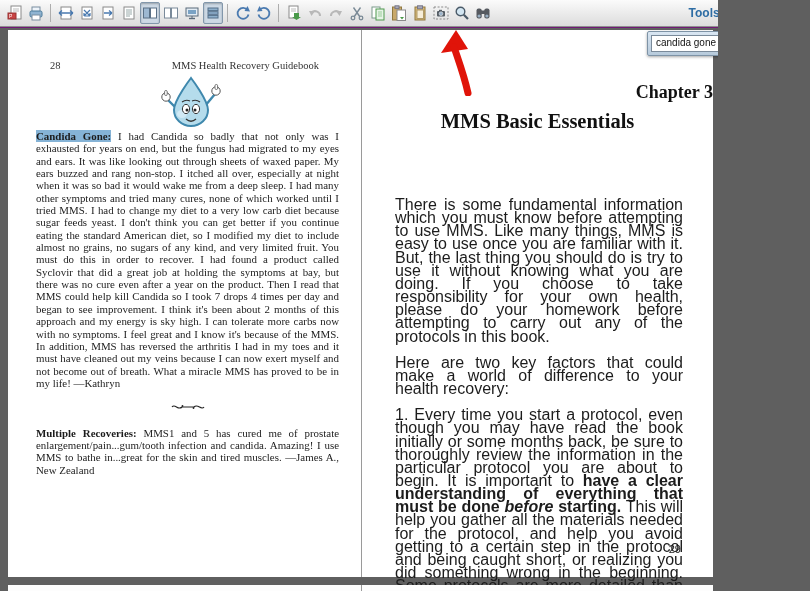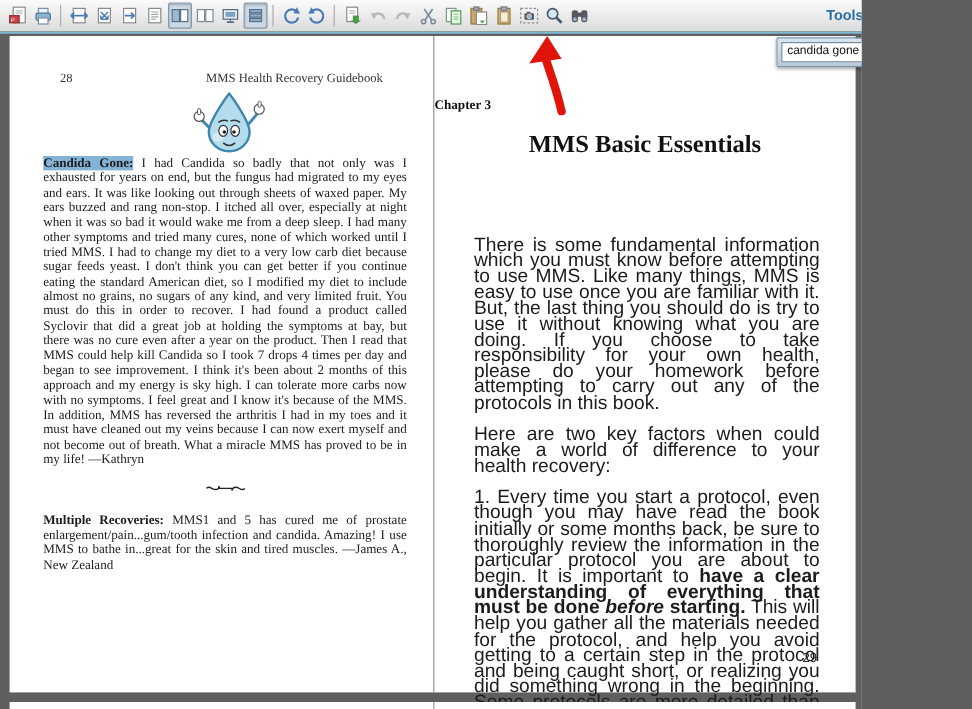--- a/index.html
+++ b/index.html
@@ -1,16 +1,16 @@
 <!DOCTYPE html>
 <html><head>
 <meta charset="utf-8">
 <style>
   html,body{margin:0;padding:0;background:#5f5f5f;}
-  .app{position:relative;width:718px;height:591px;overflow:hidden;font-family:"Liberation Sans",sans-serif;background:#7dd3fc;}
+  .app{position:relative;width:718px;height:591px;overflow:hidden;font-family:"Liberation Sans",sans-serif;background:#701a75;}
 
   
   .toolbar{position:absolute;left:0;top:0;width:810px;height:27px;
     background:linear-gradient(#fbfbfb,#dcdcdc);border-bottom:1px solid #8f8f8f;
     display:flex;align-items:center;padding-left:4px;box-sizing:border-box;}
   .tb-btn{width:20px;height:22px;margin:0 .5px;border:1px solid transparent;border-radius:2px;
     display:flex;align-items:center;justify-content:center;background:transparent;padding:0;cursor:pointer;}
   .tb-btn.active{background:#cdd9e5;border-color:#8297ab;box-shadow:inset 0 1px 2px rgba(0,0,0,.25);}
   .tb-btn svg{display:block;}
   .tb-sep{width:1px;height:18px;background:#adadad;margin:0 4px;}
@@ -33,22 +33,22 @@
   .lp-title{position:absolute;right:42px;top:0;}
   .mascot{position:absolute;left:152px;top:46px;}
   .lp-body{position:absolute;left:28px;top:100px;width:303px;font-family:"Liberation Serif",serif;
     font-size:10.9px;line-height:12.35px;color:#1c1c1c;text-align:justify;}
   .hl{background:#85b3d6;font-weight:bold;}
   .lead{font-weight:bold;}
   .ornament{text-align:center;margin:13px 0 12px 0;}
   .lp-p2{margin-top:0;}
 
   
-  .rp-chapter{position:absolute;top:52px;left:0;width:100%;text-align:left;
-    font-family:"Liberation Serif",serif;font-weight:bold;font-size:11px;color:#111;}
+  .rp-chapter{position:absolute;top:52px;left:0;width:100%;text-align:right;
+    font-family:"Liberation Serif",serif;font-weight:bold;font-size:18px;color:#111;}
   .rp-title{position:absolute;top:80px;left:0;width:100%;text-align:center;
     font-family:"Liberation Serif",serif;font-weight:bold;font-size:20.5px;color:#111;}
   .rp-body{position:absolute;left:33px;top:168px;width:288px;font-size:16px;line-height:13.15px;
     color:#1c1c1c;text-align:justify;font-family:"Liberation Sans",sans-serif;}
   .rp-body p{margin:0 0 13px 0;}
   .rp-pagenum{position:absolute;right:32px;bottom:22px;font-size:11px;color:#222;}
 
   
   .find-bar{position:absolute;right:16px;top:3px;width:147px;height:25px;
     background:linear-gradient(#d9e6f2,#b7cadb);border:1px solid #7e93a6;border-radius:2px;
@@ -297,21 +297,21 @@
           <span>MMS1 and 5 has cured me of prostate enlargement/pain...gum/tooth infection and candida. Amazing! I use MMS to bathe in...great for the skin and tired muscles. —James A., New Zealand</span></p>
       </div>
     </div>
 
     <div class="page page-right">
       <div class="rp-chapter">Chapter 3</div>
       <div class="rp-title">MMS Basic Essentials</div>
 
       <div class="rp-body">
         <p>There is some fundamental information which you must know before attempting to use MMS. Like many things, MMS is easy to use once you are familiar with it. But, the last thing you should do is try to use it without knowing what you are doing. If you choose to take responsibility for your own health, please do your homework before attempting to carry out any of the protocols in this book.</p>
-        <p>Here are two key factors when could make a world of difference to your health recovery:</p>
+        <p>Here are two key factors that could make a world of difference to your health recovery:</p>
         <p><span>1. Every time you start a protocol, even though you may have read the book initially or some months back, be sure to thoroughly review the information in the particular protocol you are about to begin. It is important to </span><b>have a clear understanding of everything that must be done </b><b><i>before</i></b><b> starting.</b><span> This will help you gather all the materials needed for the protocol, and help you avoid getting to a certain step in the protocol and being caught short, or realizing you did something wrong in the beginning. Some protocols are more detailed than others and some contain important cautions and/or details that are essential to success. So refresh your memory and have a clear understanding of every detail before you begin a protocol.</span></p>
         <p>2. If at all possible, have a partner. MMS has many uses. You may do just fine using a protocol for a general cleanse</p>
       </div>
 
       <div class="rp-pagenum">29</div>
     </div>
 
     <div class="next-strip">
         <div class="mid"></div>
       </div>

